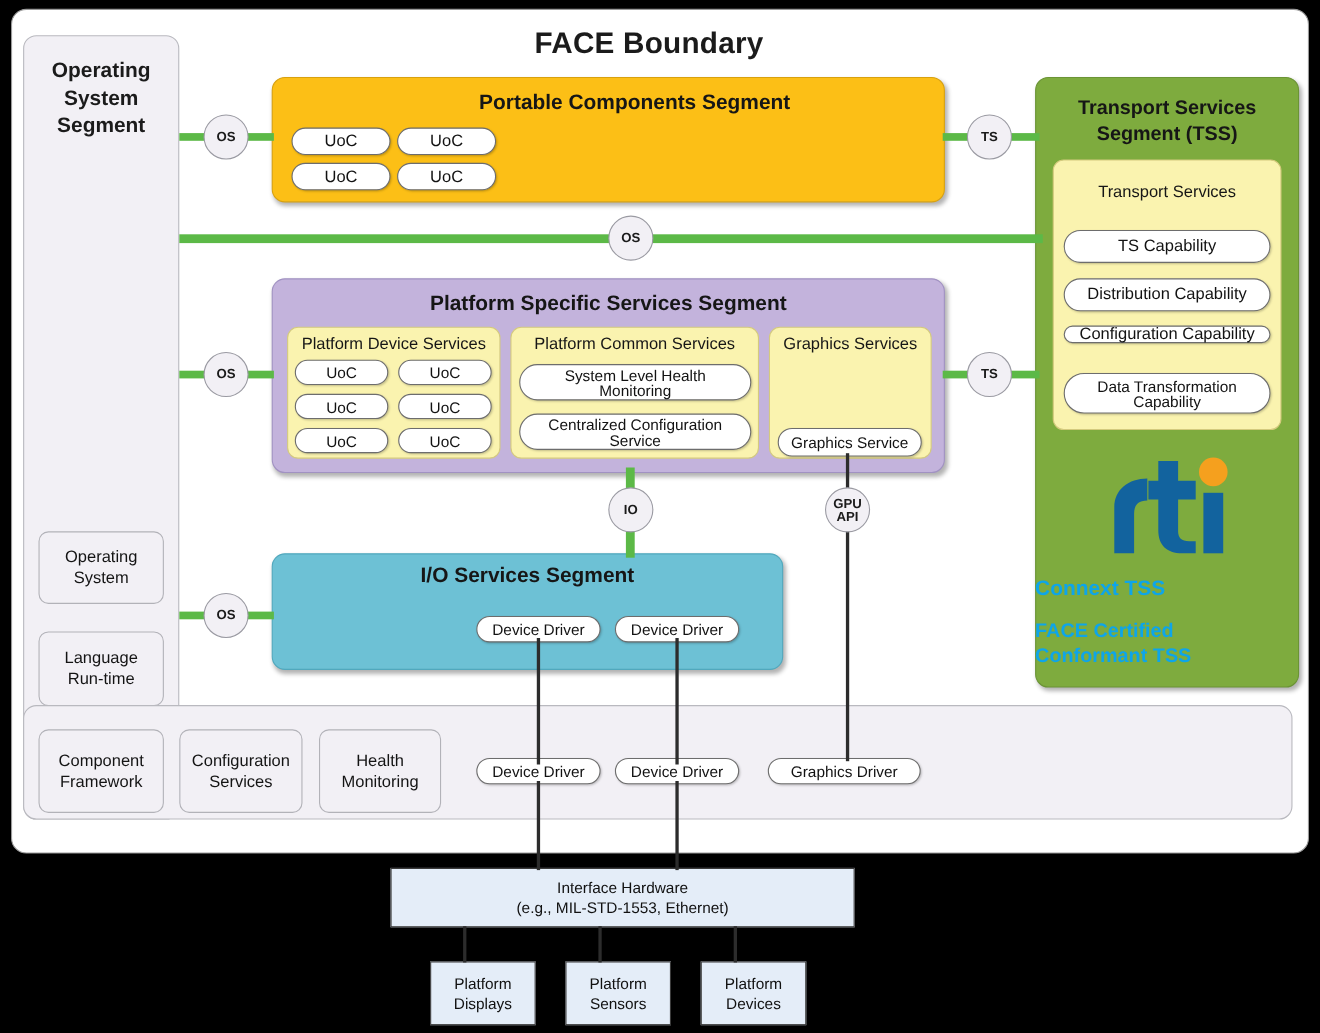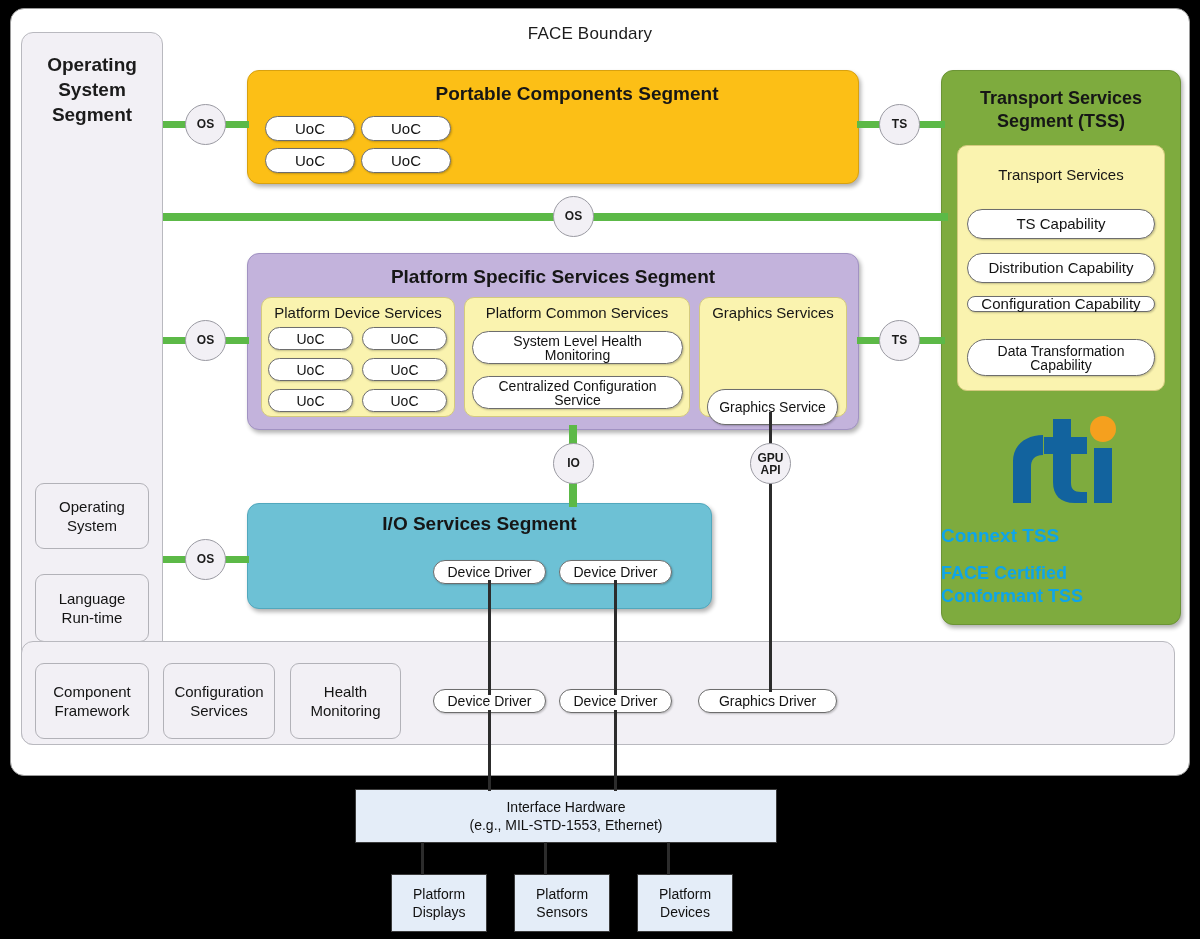--- a/index.html
+++ b/index.html
@@ -12,21 +12,21 @@
   #stage { position: relative; width: 1200px; height: 939px; background:#000; }
 
   
   .face-card{
     position:absolute; left:10px; top:8px; width:1180px; height:768px;
     background:#ffffff; border:1px solid #9a9a9a; border-radius:14px;
     box-shadow:3px 4px 6px rgba(0,0,0,.55);
   }
   .face-title{
     position:absolute; left:0; top:24px; width:1180px; text-align:center;
-    font-size:17px; font-weight:normal; color:#1b1b1b; letter-spacing:.2px;
+    font-size:27px; font-weight:bold; color:#1b1b1b; letter-spacing:.2px;
   }
 
   
   .oss-tall{
     position:absolute; left:21px; top:32px; width:142px; height:713px;
     background:#f2f0f5; border:1px solid #b9b9bf; border-radius:12px;
   }
   .oss-title{
     position:absolute; left:21px; top:52px; width:142px; text-align:center;
     font-size:19px; font-weight:bold; line-height:25px; color:#1b1b1b;
@@ -214,21 +214,21 @@
   </div>
   <div class="cap" style="left:472px; top:376px; width:211px; height:33px; font-size:14px;">
     <div>
       <div>Centralized Configuration</div>
       <div>Service</div>
     </div>
   </div>
 
   <div class="ybox" style="left:699px; top:297px; width:148px; height:120px;"></div>
   <div class="ybox-title" style="left:699px; top:304px; width:148px;">Graphics Services</div>
-  <div class="cap" style="left:707px; top:389px; width:131px; height:36px; font-size:14px;">Graphics Service</div>
+  <div class="cap" style="left:707px; top:389px; width:131px; height:26px; font-size:14px;">Graphics Service</div>
 
   <div class="seg seg-io"></div>
   <div class="seg-title" style="left:247px; top:513px; width:465px; font-size:19px;">I/O Services Segment</div>
   <div class="cap" style="left:433px; top:560px; width:113px; height:24px; font-size:14px;">Device Driver</div>
   <div class="cap" style="left:559px; top:560px; width:113px; height:24px; font-size:14px;">Device Driver</div>
 
   <div class="seg seg-tss"></div>
   <div class="seg-title" style="left:941px; top:87px; width:240px; font-size:18px; line-height:23px;">
     <div>Transport Services</div>
     <div>Segment (TSS)</div>

